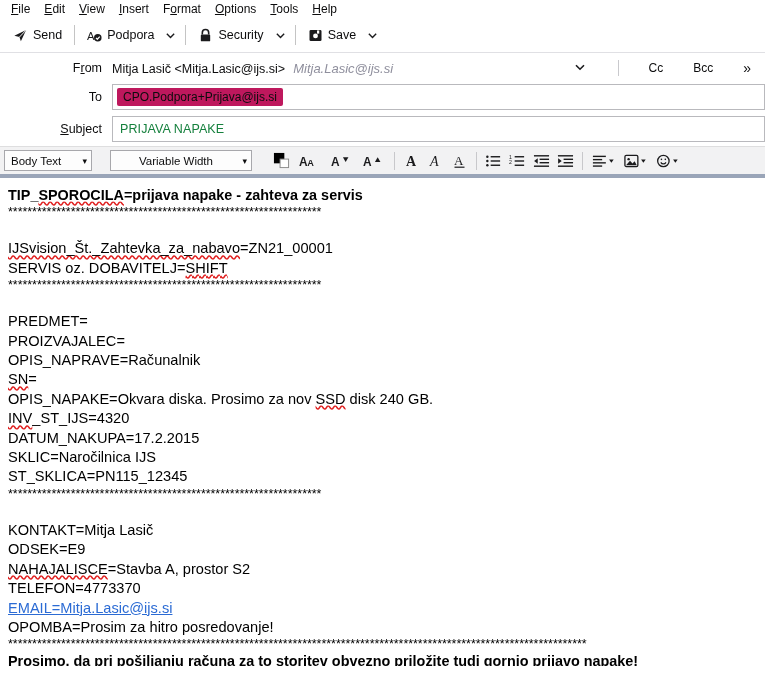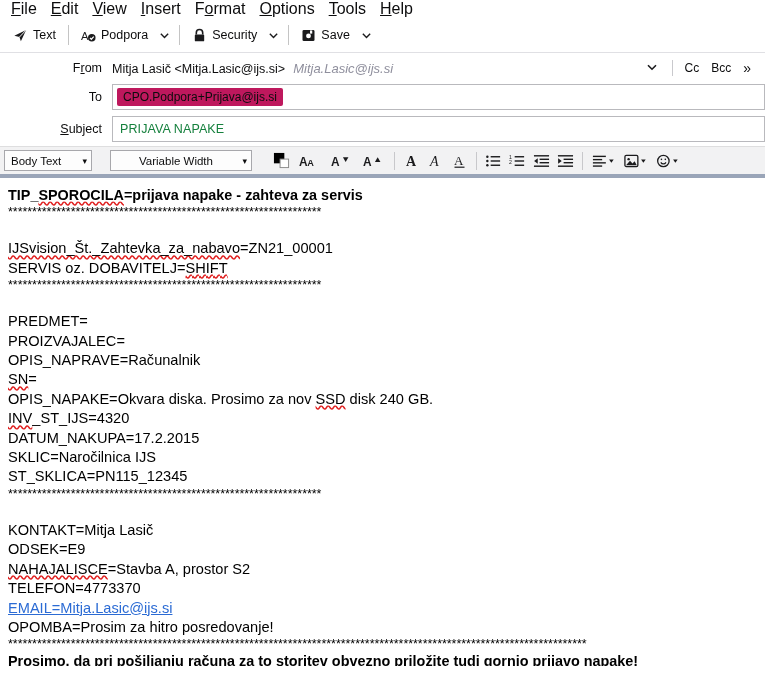--- a/index.html
+++ b/index.html
@@ -11,21 +11,21 @@
     overflow: hidden;
   }
 
   
   .menubar {
     display: flex;
     align-items: center;
     height: 18px;
     background: #ffffff;
     padding: 0 4px;
-    font-size: 16px;
+    font-size: 12px;
     color: #0c0c0d;
   }
   .menu-item {
     padding: 1px 7px 2px 7px;
     white-space: nowrap;
     line-height: 14px;
   }
   .ak { text-decoration: underline; }
 
   
@@ -88,21 +88,21 @@
     display: flex;
     align-items: center;
     min-width: 0;
     font-size: 12.5px;
     color: #0c0c0d;
   }
   .from-line { display: flex; align-items: baseline; gap: 8px; }
   .from-id { color: #0c0c0d; }
   .from-addr { color: #8f8f9d; font-style: italic; font-size: 13px; }
   .from-tail {
-    display: flex; align-items: center; gap: 0;
+    display: flex; align-items: center; gap: 18px;
     margin-left: auto; padding-right: 8px;
   }
   .chev-btn { padding: 2px 8px; border-radius: 2px; }
   .vdiv { width: 1px; height: 16px; background: #c9c9cd; margin: 0 6px; }
   .ccbcc { padding: 2px 6px; font-size: 12px; border-radius: 2px; }
   .more-chev { padding: 2px 6px; font-size: 14px; border-radius: 2px; }
 
   .field-box {
     flex: 1 1 auto;
     height: 26px;
@@ -209,21 +209,21 @@
 
 <div class="compose-toolbar">
 
   <div class="tb-btn">
     <span class="ic">
       <svg width="15" height="15" viewBox="0 0 16 16">
           <path d="M1.4 8.2 L14 2.2 L8.4 14 L6.9 9.6 Z" fill="#1b1b1d"></path>
           <path d="M6.9 9.6 L14 2.2" stroke="#ffffff" stroke-width="1" fill="none"></path>
         </svg>
     </span>
-    <span>Text</span>
+    <span>Send</span>
   </div>
 
   <div class="tb-sep"></div>
 
   <div class="tb-btn">
     <span class="ic">
       <svg width="15" height="15" viewBox="0 0 16 16">
           <text x="0" y="12.5" font-size="12" font-family="Liberation Sans, sans-serif" fill="#1b1b1d">A</text>
           <circle cx="11.5" cy="10.5" r="4" fill="#1b1b1d"></circle>
           <path d="M9.6 10.6 L11 12 L13.6 9.2" stroke="#ffffff" stroke-width="1.3" fill="none"></path>

